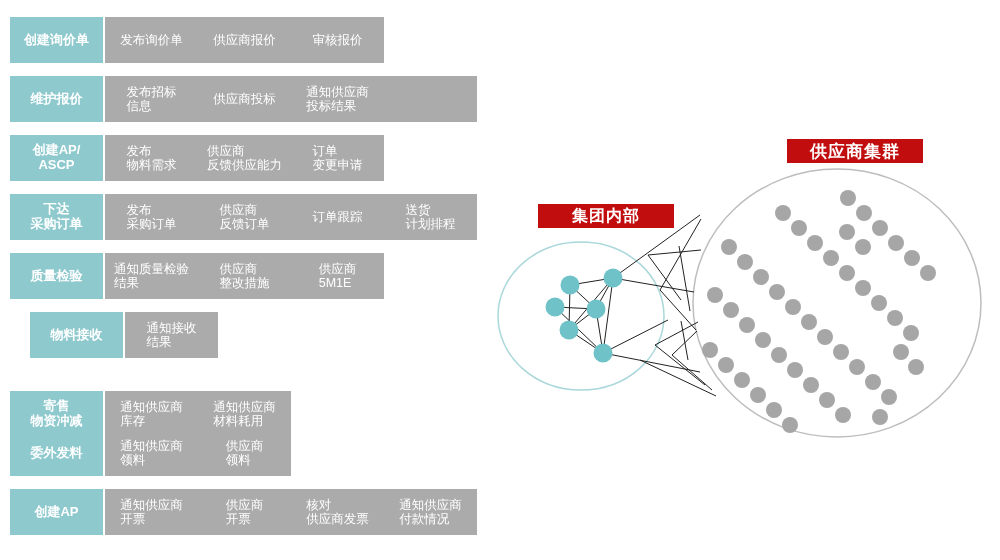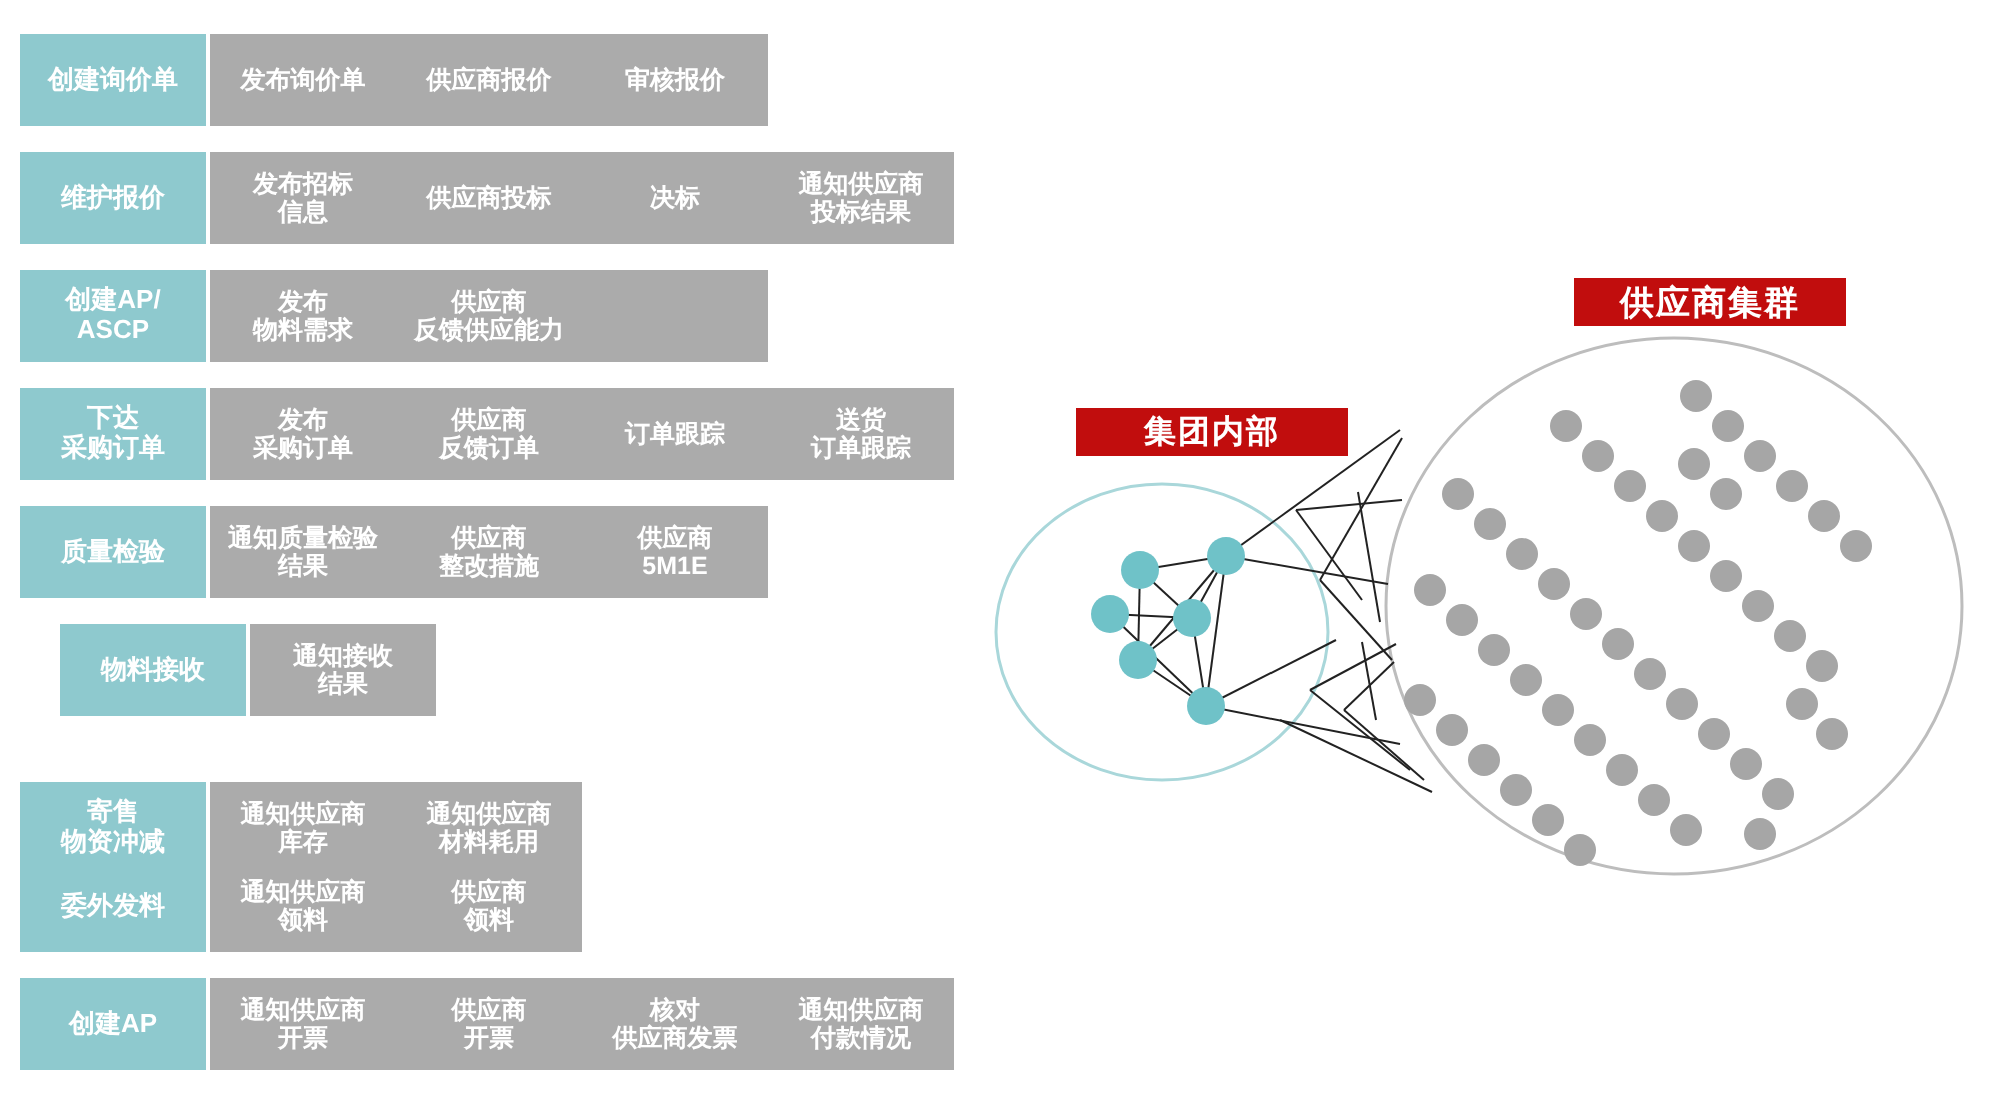--- a/index.html
+++ b/index.html
@@ -15,23 +15,23 @@
     font-weight:700;font-size:13px;line-height:1.15;
     display:flex;align-items:center;justify-content:center;
     text-align:center;white-space:pre-line;
   }
   .steps{
     position:absolute;left:105px;top:0;height:46px;
     background:var(--gray-cell);display:flex;
   }
   .step{
     width:93px;height:46px;color:var(--txt);
-    font-weight:700;font-size:12.5px;line-height:1.15;
+    font-weight:400;font-size:12.5px;line-height:1.15;
     display:flex;align-items:center;justify-content:center;
-    text-align:center;white-space:pre-line;
+    text-align:left;white-space:pre-line;
   }
   
   .red-label{
     position:absolute;width:136px;height:24px;background:var(--red);
     color:var(--txt);font-weight:700;font-size:16px;letter-spacing:1px;
     display:flex;align-items:center;justify-content:center;margin-left:16px;
   }
   .red-label.internal{left:522px;top:204px;}
   .red-label.cluster{left:771px;top:139px;font-size:17px;}
   svg.net{position:absolute;left:0;top:0;}
@@ -48,46 +48,47 @@
           <div class="step">供应商报价</div>
           <div class="step">审核报价</div>
         </div>
       </div>
       <div class="prow" style="top: 76px;">
         <div class="stage">维护报价</div>
         <div class="steps" style="width: 372px;">
           <div class="step">发布招标
 信息</div>
           <div class="step">供应商投标</div>
-          <div class="step">决标</div>
           <div class="step">通知供应商
 投标结果</div>
         </div>
       </div>
       <div class="prow" style="top: 135px;">
         <div class="stage">创建AP/
 ASCP</div>
         <div class="steps" style="width: 279px;">
           <div class="step">发布
 物料需求</div>
           <div class="step">供应商
 反馈供应能力</div>
+          <div class="step">订单
+变更申请</div>
         </div>
       </div>
       <div class="prow" style="top: 194px;">
         <div class="stage">下达
 采购订单</div>
         <div class="steps" style="width: 372px;">
           <div class="step">发布
 采购订单</div>
           <div class="step">供应商
 反馈订单</div>
           <div class="step">订单跟踪</div>
           <div class="step">送货
-订单跟踪</div>
+计划排程</div>
         </div>
       </div>
       <div class="prow" style="top: 253px;">
         <div class="stage">质量检验</div>
         <div class="steps" style="width: 279px;">
           <div class="step">通知质量检验
 结果</div>
           <div class="step">供应商
 整改措施</div>
           <div class="step">供应商

